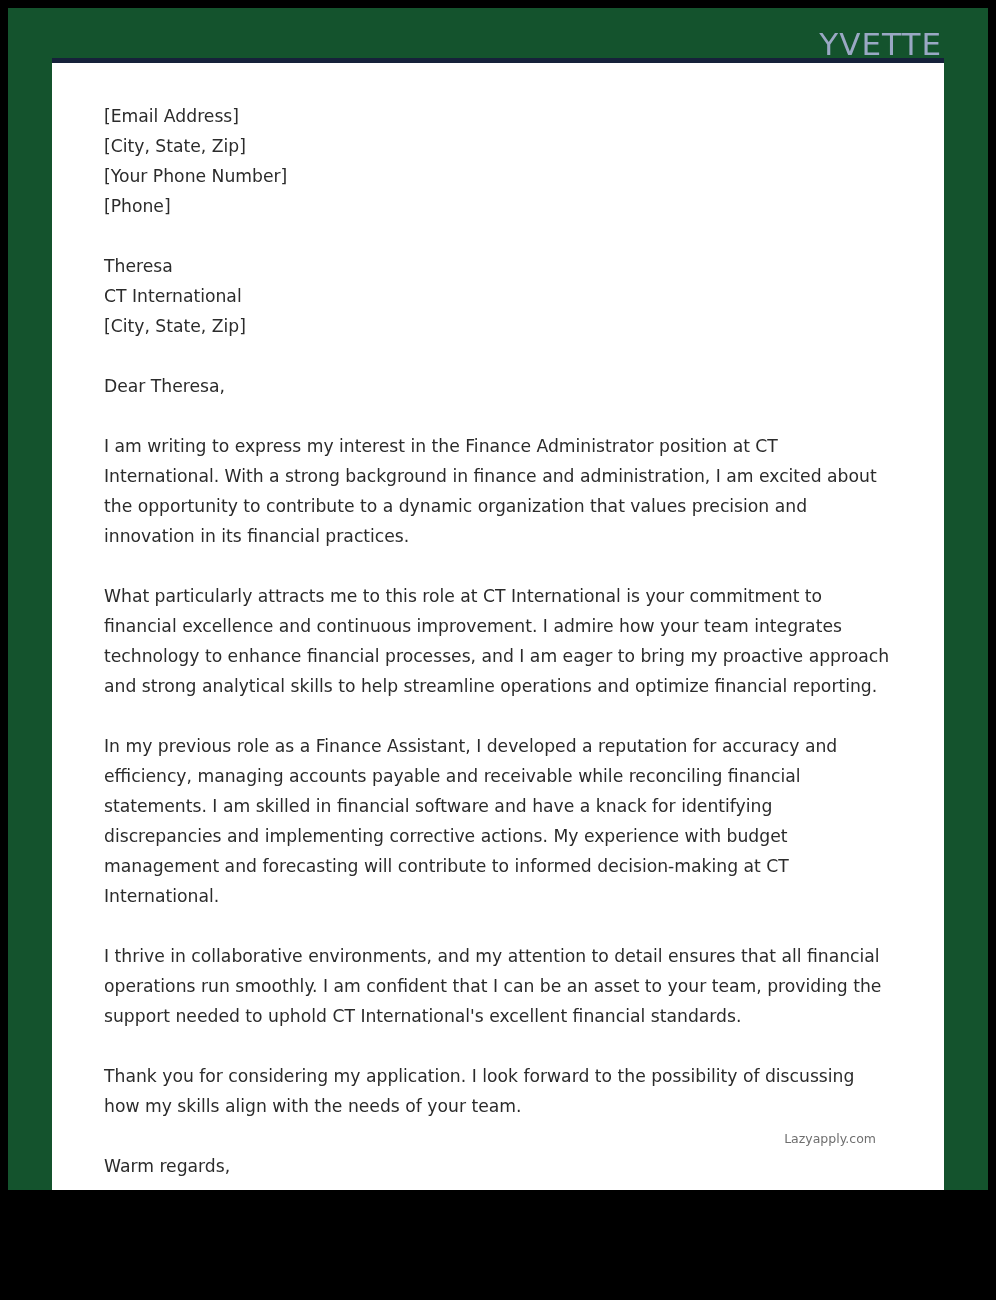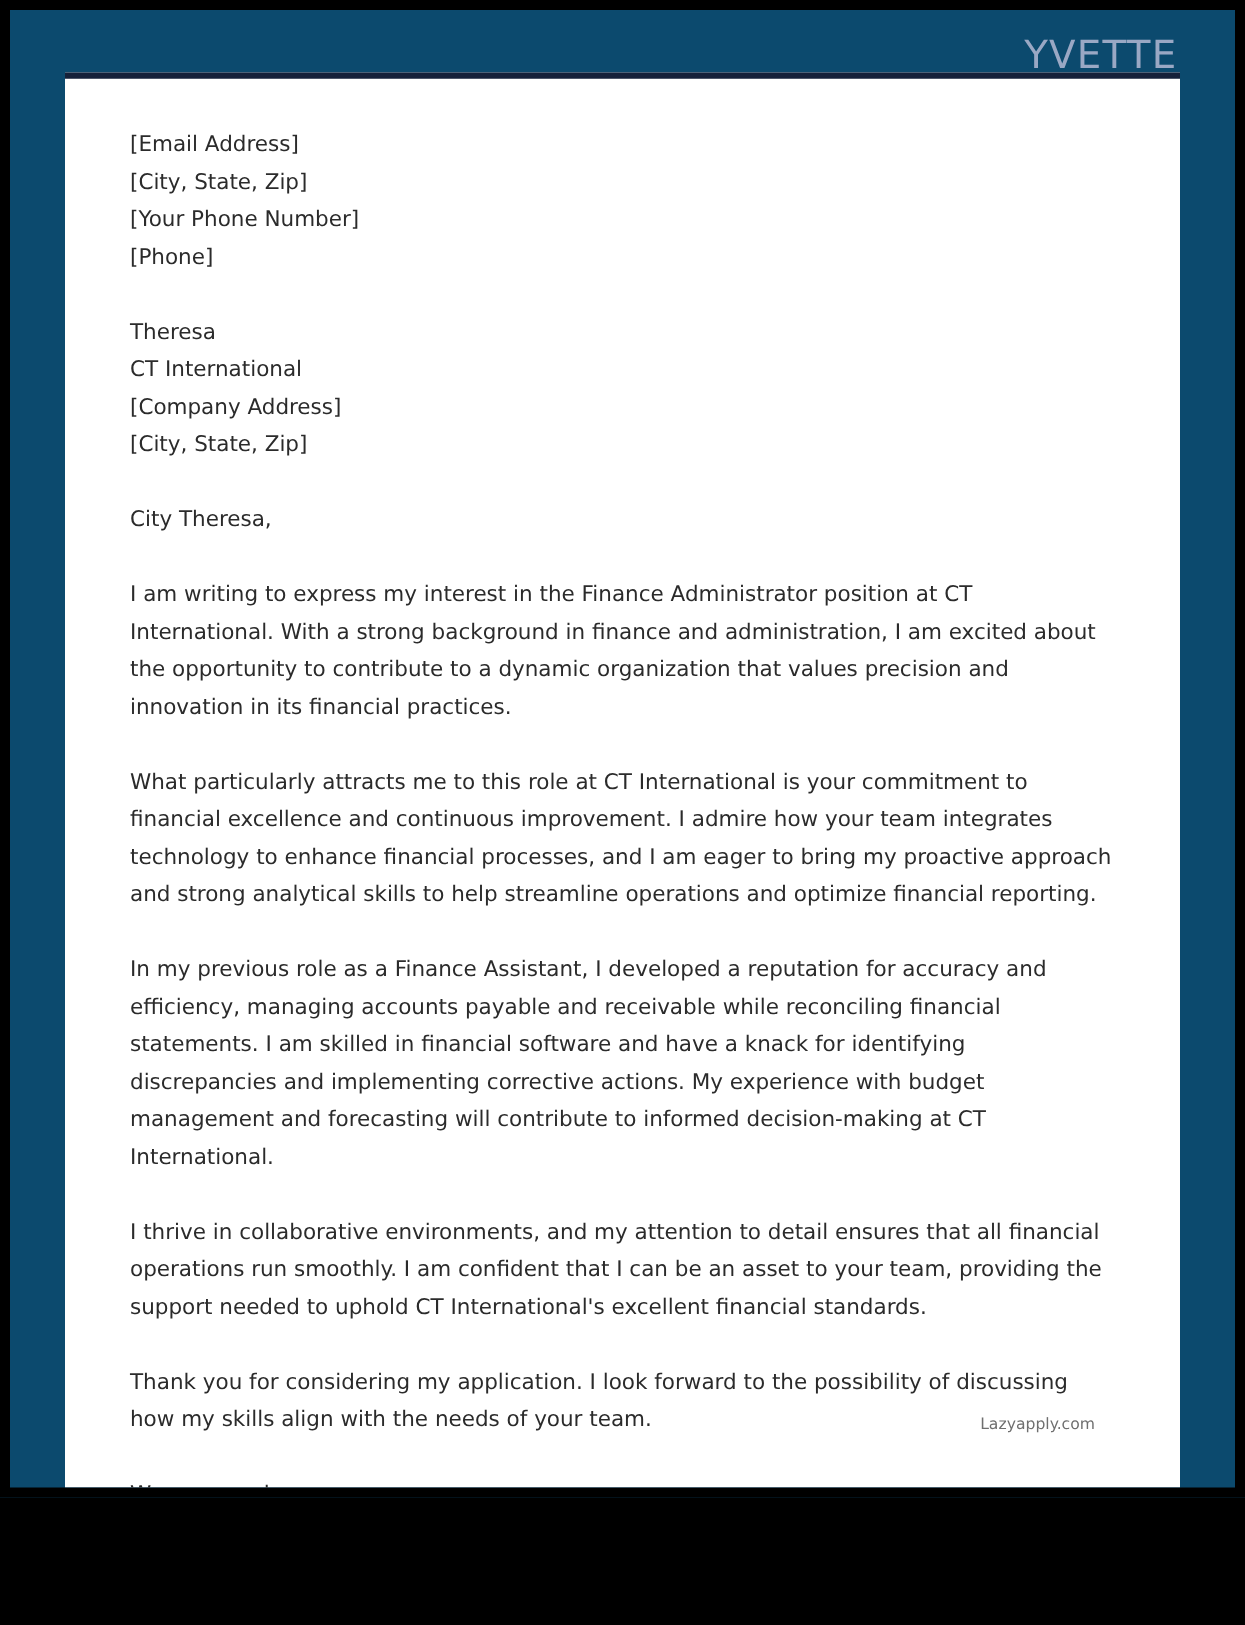--- a/index.html
+++ b/index.html
@@ -10,21 +10,21 @@
   body {
     width: 996px;
     height: 1300px;
     background: #000000;
     font-family: "DejaVu Sans", sans-serif;
   }
   .page {
     position: relative;
     width: 996px;
     height: 1198px;
-    background: #0c4a6e;
+    background: #14532d;
     border: 8px solid #000000;
     overflow: hidden;
   }
   .header-name {
     position: absolute;
     top: 18px;
     right: 46px;
     font-family: "DejaVu Sans", sans-serif;
     font-size: 31px;
     letter-spacing: 1px;
@@ -82,25 +82,24 @@
       <div class="block lines">
         <div class="line">[Email Address]</div>
         <div class="line">[City, State, Zip]</div>
         <div class="line">[Your Phone Number]</div>
         <div class="line">[Phone]</div>
       </div>
 
       <div class="block lines">
         <div class="line">Theresa</div>
         <div class="line">CT International</div>
-        <div class="line">[Company Address]</div>
         <div class="line">[City, State, Zip]</div>
       </div>
 
-      <p class="para">City Theresa,</p>
+      <p class="para">Dear Theresa,</p>
 
       <p class="para">I am writing to express my interest in the Finance Administrator position at CT International. With a strong background in finance and administration, I am excited about the opportunity to contribute to a dynamic organization that values precision and innovation in its financial practices.</p>
       <p class="para">What particularly attracts me to this role at CT International is your commitment to financial excellence and continuous improvement. I admire how your team integrates technology to enhance financial processes, and I am eager to bring my proactive approach and strong analytical skills to help streamline operations and optimize financial reporting.</p>
       <p class="para">In my previous role as a Finance Assistant, I developed a reputation for accuracy and efficiency, managing accounts payable and receivable while reconciling financial statements. I am skilled in financial software and have a knack for identifying discrepancies and implementing corrective actions. My experience with budget management and forecasting will contribute to informed decision-making at CT International.</p>
       <p class="para">I thrive in collaborative environments, and my attention to detail ensures that all financial operations run smoothly. I am confident that I can be an asset to your team, providing the support needed to uphold CT International's excellent financial standards.</p>
       <p class="para">Thank you for considering my application. I look forward to the possibility of discussing how my skills align with the needs of your team.</p>
 
       <p class="closing">Warm regards,</p>
 
     </div>

